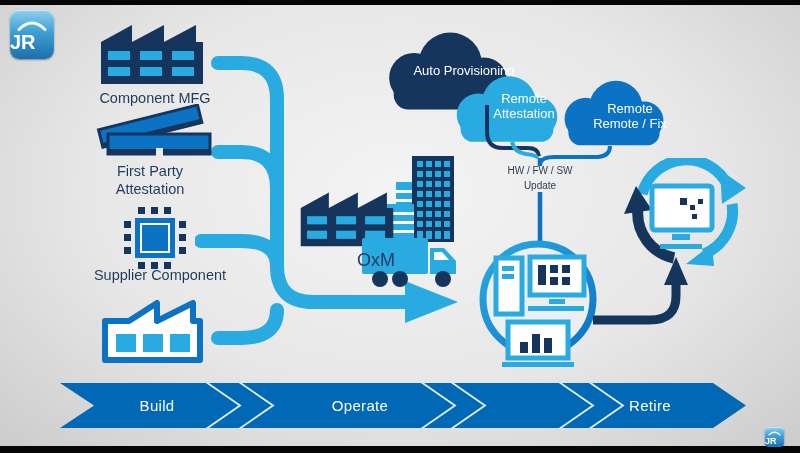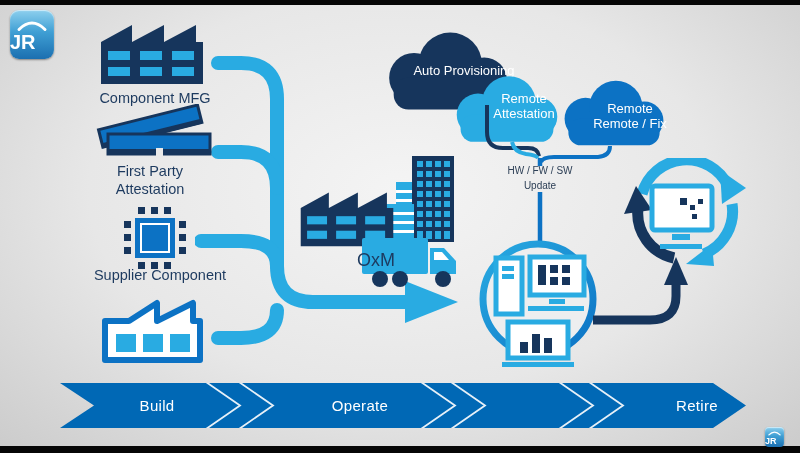--- a/index.html
+++ b/index.html
@@ -264,21 +264,21 @@
         <polyline points="146,-1 180,22.5 146,46"></polyline>
           <polyline points="179,-1 213,22.5 179,46"></polyline>
         <polyline points="361,-1 395,22.5 361,46"></polyline>
           <polyline points="391,-1 425,22.5 391,46"></polyline>
         <polyline points="499,-1 533,22.5 499,46"></polyline>
           <polyline points="529,-1 563,22.5 529,46"></polyline>
       </g>
     </svg>
     <div class="stage-lbl" style="left:97px;">Build</div>
     <div class="stage-lbl" style="left:300px;">Operate</div>
-    <div class="stage-lbl" style="left:637px;">Retire</div>
+    <div class="stage-lbl" style="left:590px;">Retire</div>
   </div>
 
   <div class="bar bottom"></div>
 
   <div class="jr-logo tl">
     <svg class="jr-arc" viewBox="0 0 44 44">
       <path d="M9,17 Q22,4 35,17" fill="none" stroke="#ffffff" stroke-width="3" stroke-linecap="round"></path>
     </svg>
     <span>JR</span>
   </div>

